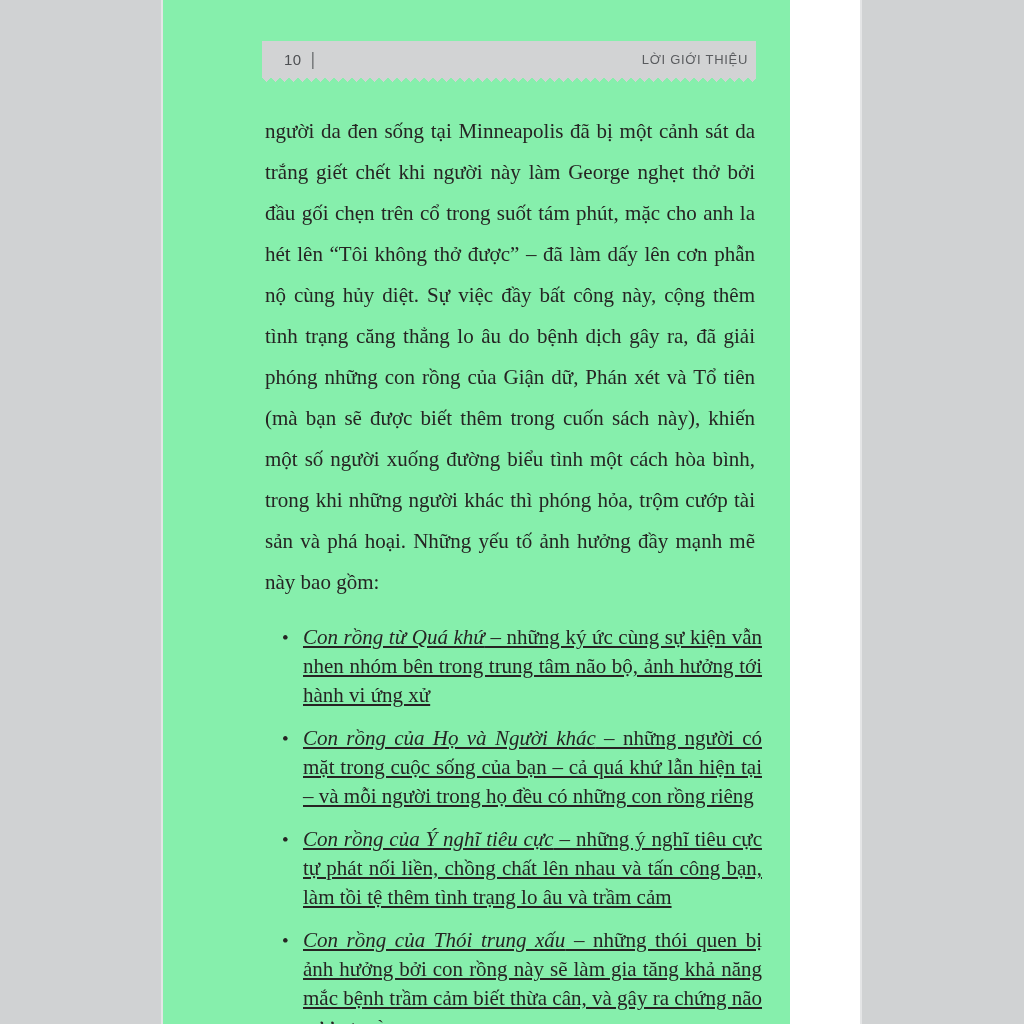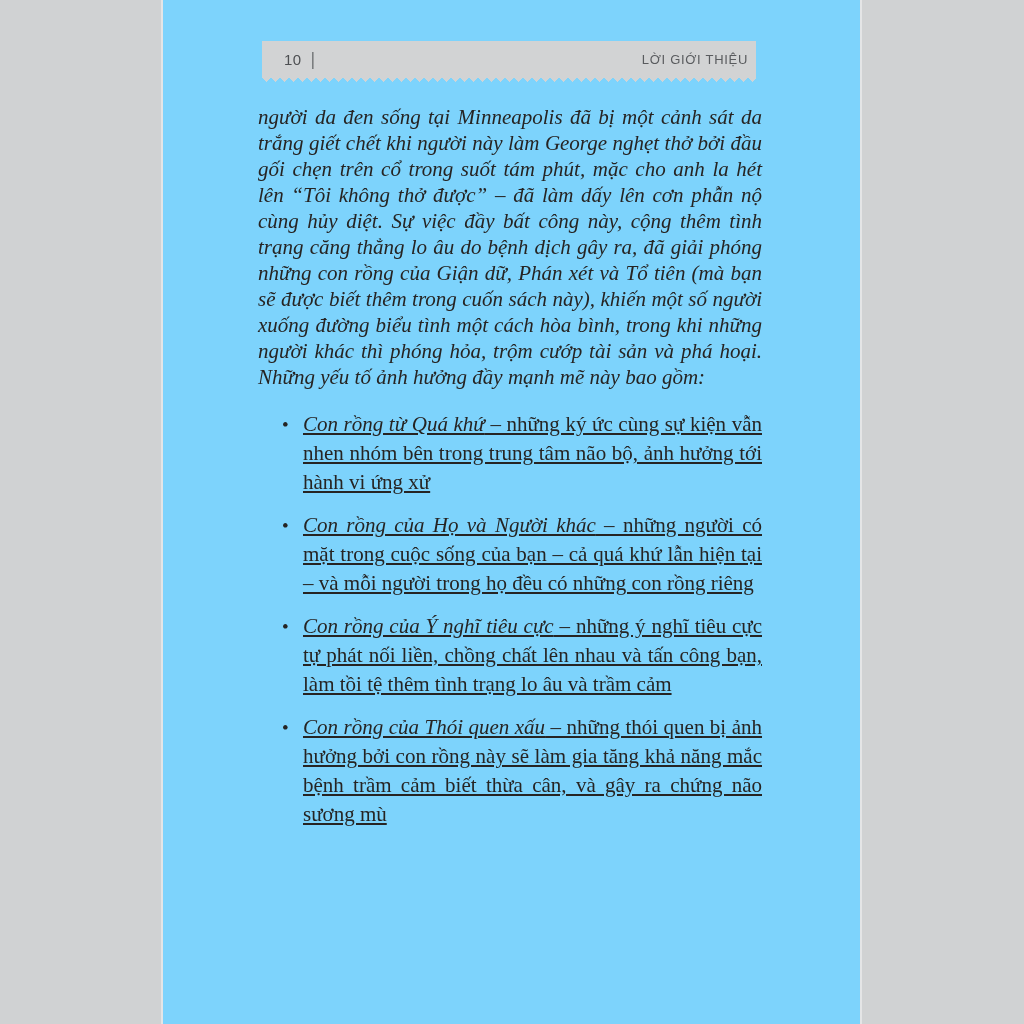--- a/index.html
+++ b/index.html
@@ -21,23 +21,23 @@
     height: 1024px;
     background: #d0d2d3;
   }
   .side-bar.left  { left: 0; width: 161px; border-right: 2px solid #e4e5e6; }
   .side-bar.right { right: 0; width: 162px; border-left: 2px solid #e4e5e6; }
 
   .page {
     position: absolute;
     left: 163px;
     top: 0;
-    width: 697px;
+    width: 627px;
     height: 1024px;
-    background: #7dd3fc;
+    background: #86efac;
   }
 
   .header-band {
     position: absolute;
     left: 99px;
     top: 41px;
     width: 494px;
     height: 36px;
     background: #d2d3d4;
     display: flex;
@@ -78,25 +78,24 @@
   }
 
   .body-text {
     position: absolute;
     left: 95px;
     top: 104px;
     width: 504px;
     color: #262423;
   }
   .para {
-    margin: 0;
+    margin: 7px;
     font-size: 21px;
-    line-height: 26px;
+    line-height: 41px;
     text-align: justify;
-    font-style: italic;
   }
   .bullets {
     margin: 20px 0 0 0;
     padding: 0 0 0 45px;
     list-style: none;
   }
   .bullets li {
     position: relative;
     font-size: 21px;
     line-height: 29px;
@@ -134,18 +133,18 @@
       <div class="header-zigzag"></div>
     </div>
 
     <div class="body-text">
       <p class="para">người da đen sống tại Minneapolis đã bị một cảnh sát da trắng giết chết khi người này làm George nghẹt thở bởi đầu gối chẹn trên cổ trong suốt tám phút, mặc cho anh la hét lên “Tôi không thở được” – đã làm dấy lên cơn phẫn nộ cùng hủy diệt. Sự việc đầy bất công này, cộng thêm tình trạng căng thẳng lo âu do bệnh dịch gây ra, đã giải phóng những con rồng của Giận dữ, Phán xét và Tổ tiên (mà bạn sẽ được biết thêm trong cuốn sách này), khiến một số người xuống đường biểu tình một cách hòa bình, trong khi những người khác thì phóng hỏa, trộm cướp tài sản và phá hoại. Những yếu tố ảnh hưởng đầy mạnh mẽ này bao gồm:</p>
 
       <ul class="bullets">
         <li><span class="bullet-lead">Con rồng từ Quá khứ</span><span class="bullet-text"> – những ký ức cùng sự kiện vẫn nhen nhóm bên trong trung tâm não bộ, ảnh hưởng tới hành vi ứng xử</span></li>
         <li><span class="bullet-lead">Con rồng của Họ và Người khác</span><span class="bullet-text"> – những người có mặt trong cuộc sống của bạn – cả quá khứ lẫn hiện tại – và mỗi người trong họ đều có những con rồng riêng</span></li>
         <li><span class="bullet-lead">Con rồng của Ý nghĩ tiêu cực</span><span class="bullet-text"> – những ý nghĩ tiêu cực tự phát nối liền, chồng chất lên nhau và tấn công bạn, làm tồi tệ thêm tình trạng lo âu và trầm cảm</span></li>
-        <li><span class="bullet-lead">Con rồng của Thói quen xấu</span><span class="bullet-text"> – những thói quen bị ảnh hưởng bởi con rồng này sẽ làm gia tăng khả năng mắc bệnh trầm cảm biết thừa cân, và gây ra chứng não sương mù</span></li>
+        <li><span class="bullet-lead">Con rồng của Thói trung xấu</span><span class="bullet-text"> – những thói quen bị ảnh hưởng bởi con rồng này sẽ làm gia tăng khả năng mắc bệnh trầm cảm biết thừa cân, và gây ra chứng não sương mù</span></li>
       </ul>
     </div>
 
   </div>
 </div>
 
 </body></html>

